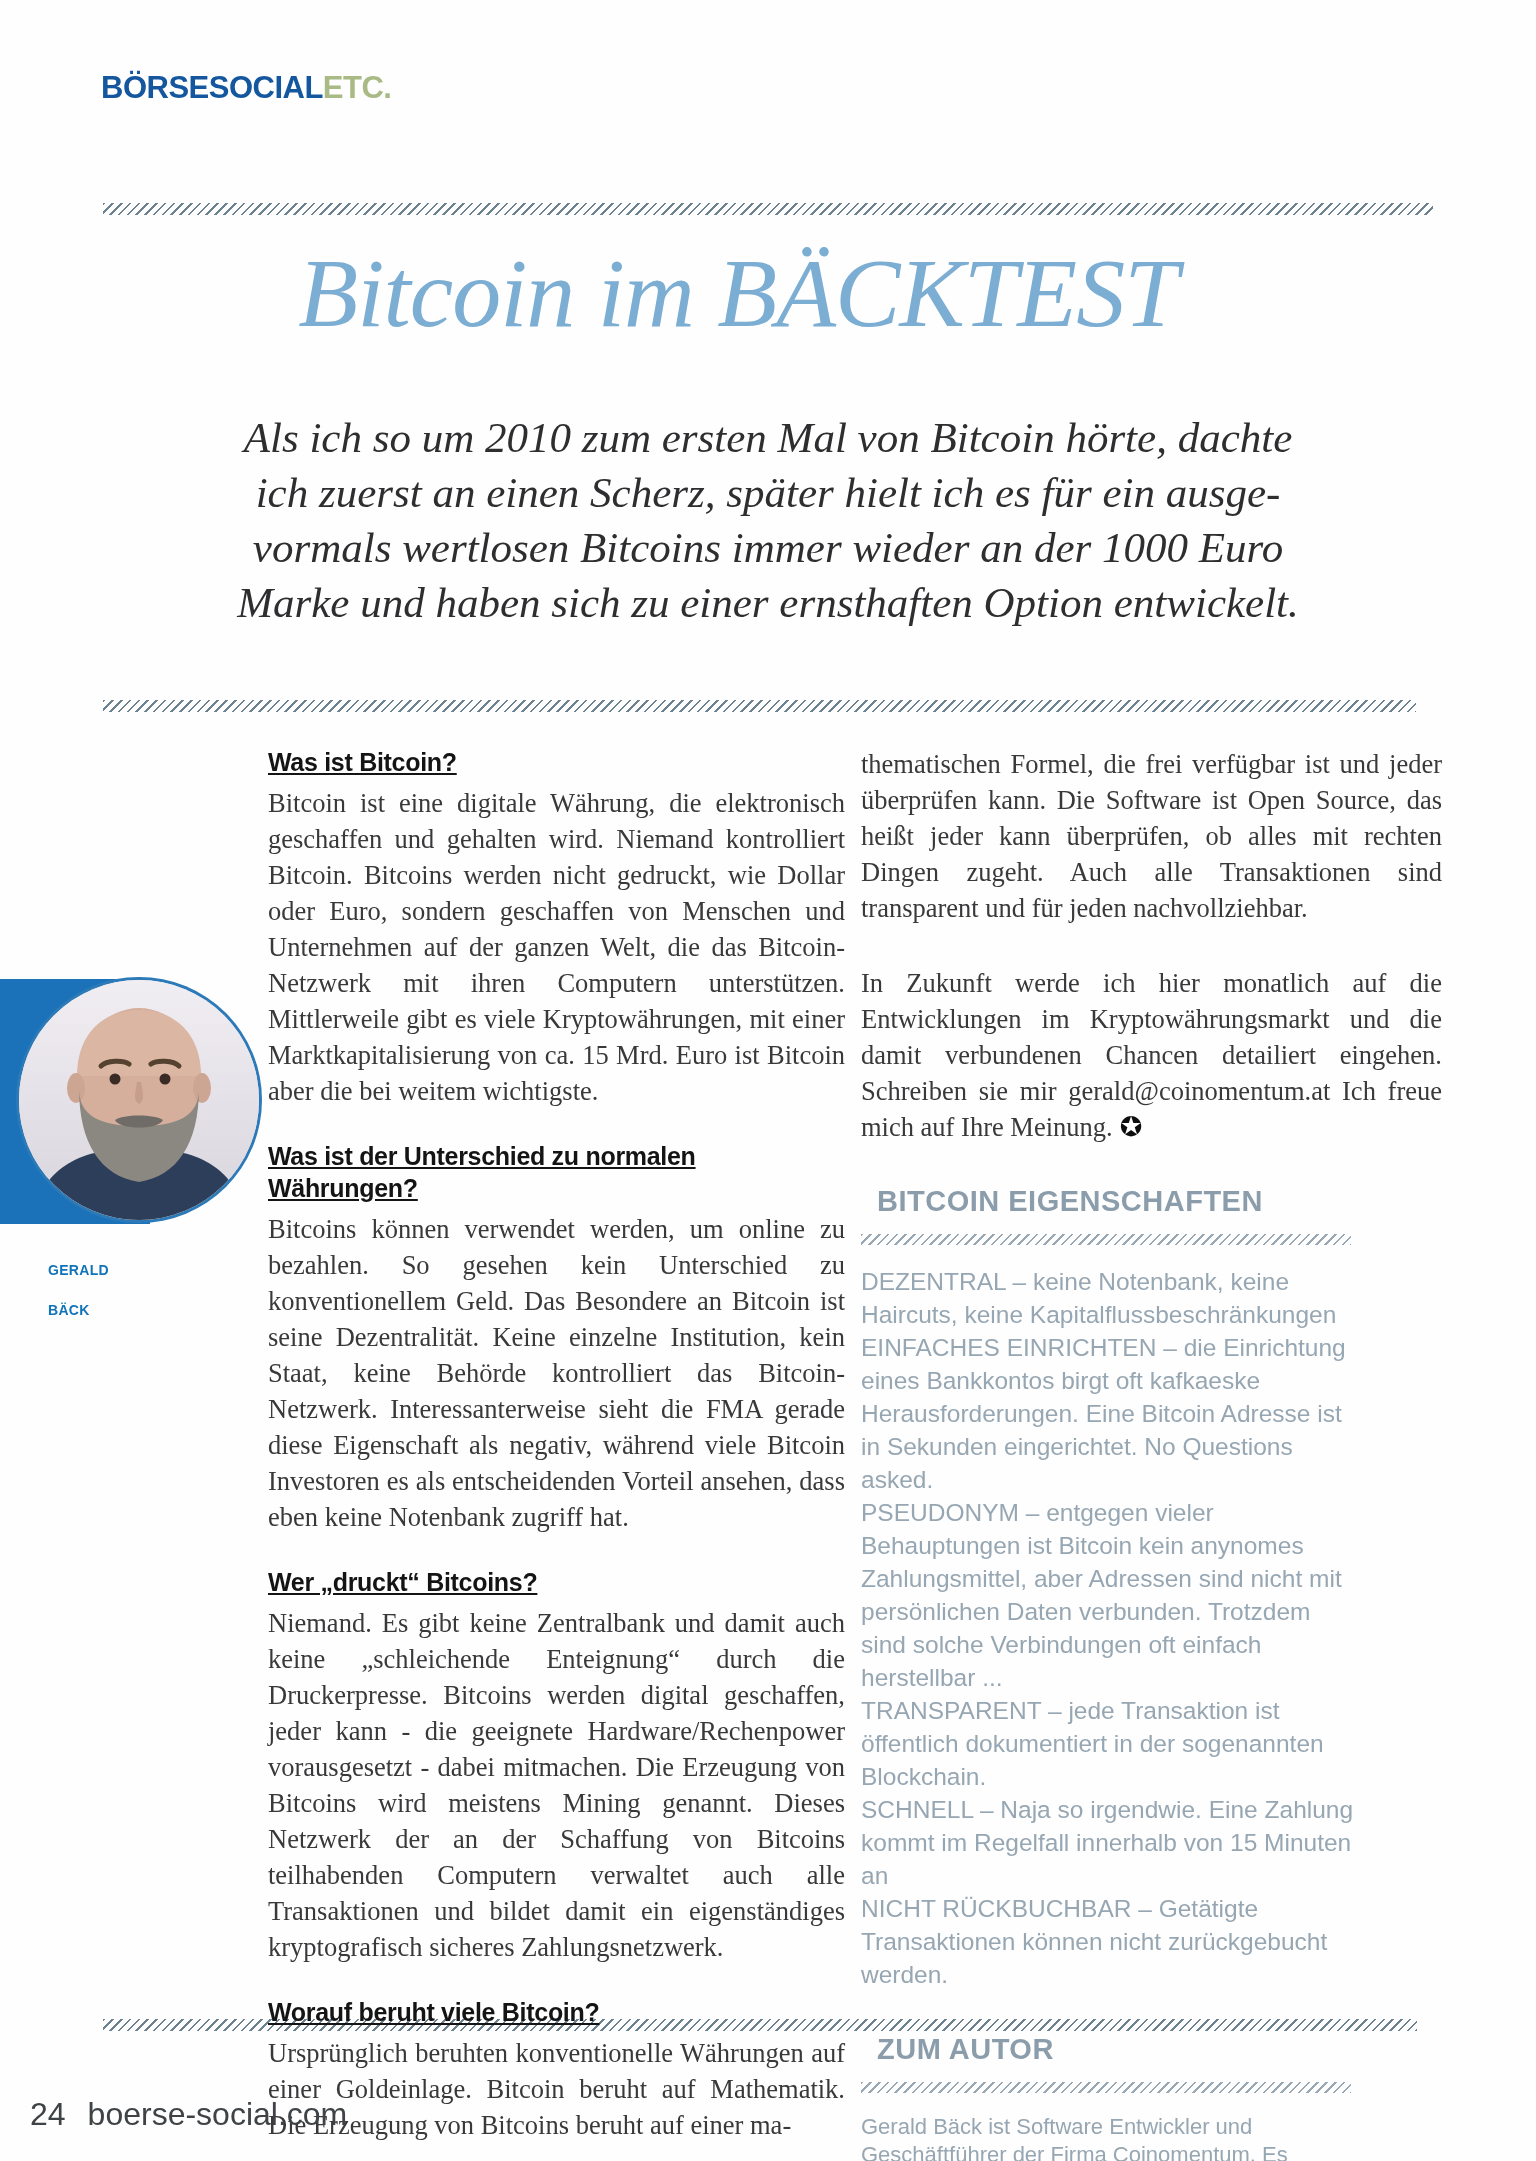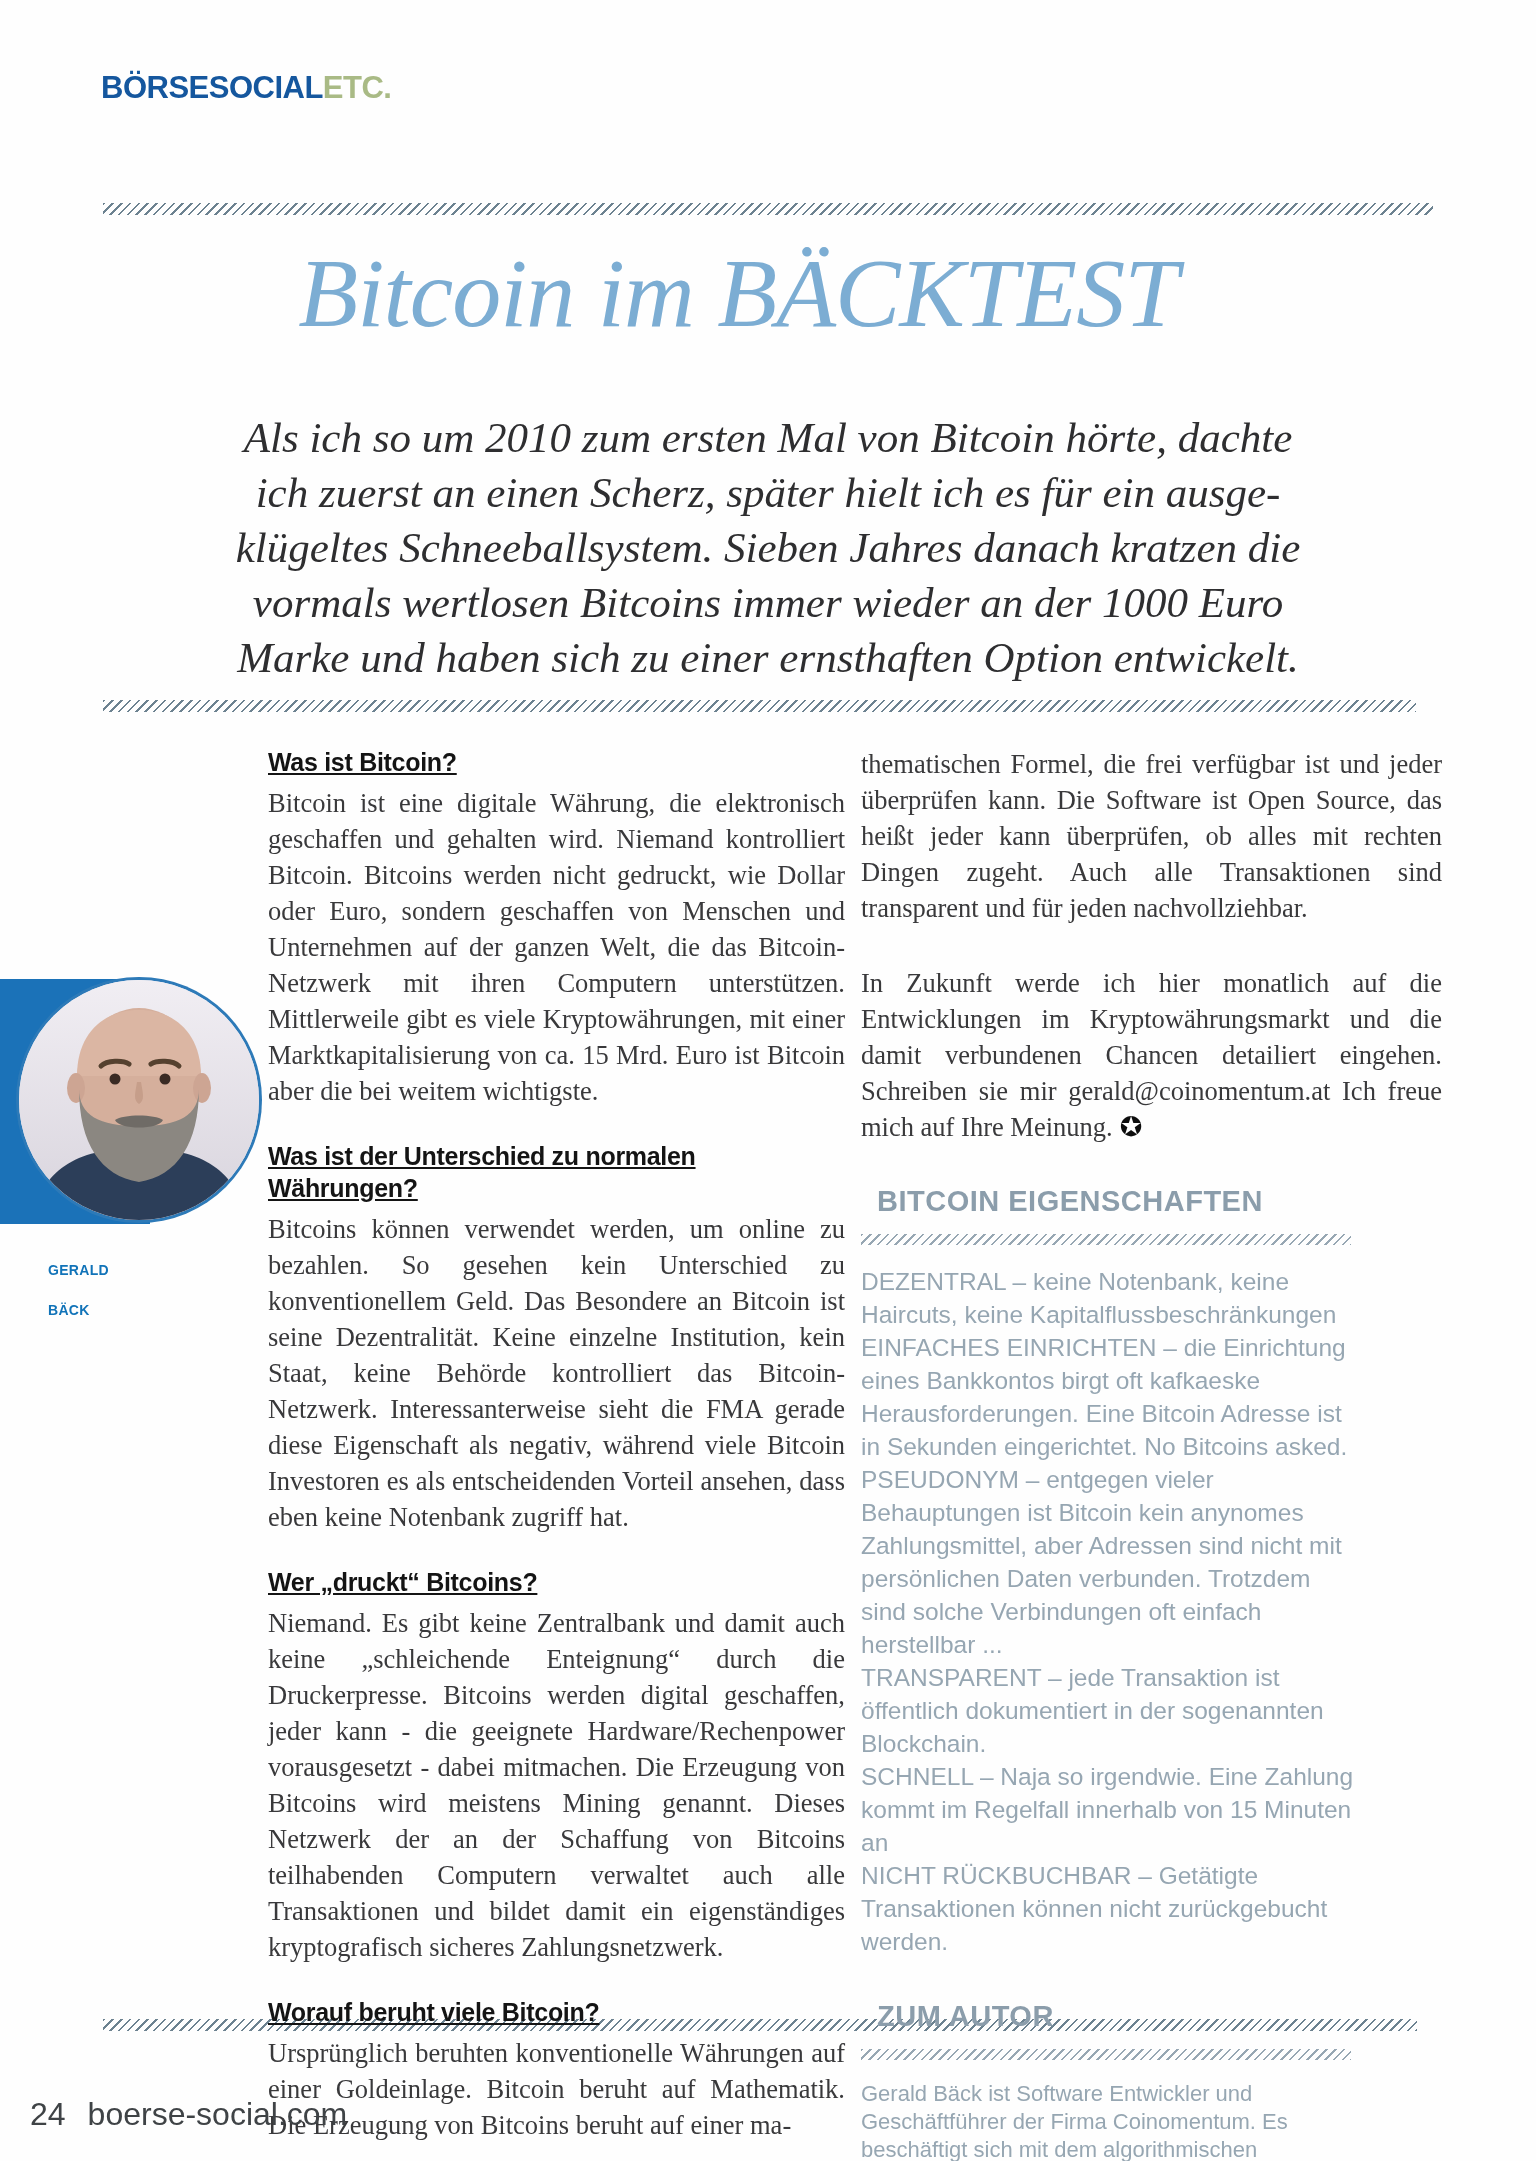--- a/index.html
+++ b/index.html
@@ -91,21 +91,20 @@
 
   <div class="hatch hatch-top"></div>
   <div class="hatch hatch-mid"></div>
   <div class="hatch hatch-bottom"></div>
 
   <div class="article-title">Bitcoin im BÄCKTEST</div>
 
   <div class="intro">
     <div>Als ich so um 2010 zum ersten Mal von Bitcoin hörte, dachte</div>
     <div>ich zuerst an einen Scherz, später hielt ich es für ein ausge-</div>
-    <div>klügeltes Schneeballsystem. Sieben Jahres danach kratzen die</div>
     <div>vormals wertlosen Bitcoins immer wieder an der 1000 Euro</div>
     <div>Marke und haben sich zu einer ernsthaften Option entwickelt.</div>
   </div>
 
   <div class="photo-bg"></div>
   <div class="photo-circle">
     <svg width="240" height="240" viewBox="0 0 240 240">
       <defs>
         <linearGradient id="bgg" x1="0" y1="0" x2="0" y2="1">
           <stop offset="0" stop-color="#f1eef3"></stop>
@@ -167,21 +166,21 @@
       <div class="body-text rp1">thematischen Formel, die frei verfügbar ist und jeder überprüfen kann. Die Software ist Open Source, das heißt jeder kann überprüfen, ob alles mit rechten Dingen zugeht. Auch alle Transaktionen sind transparent und für jeden nachvollziehbar.</div>
       <div class="body-text">
         <span>In Zukunft werde ich hier monatlich auf die Entwicklungen im Kryptowährungsmarkt und die damit verbundenen Chancen detailiert eingehen. Schreiben sie mir gerald@coinomentum.at Ich freue mich auf Ihre Meinung.</span><span class="end-icon">✪</span>
       </div>
 
       <div class="eigenschaften">
         <h4 class="info-heading">BITCOIN EIGENSCHAFTEN</h4>
         <div class="hatch-col"></div>
         <div class="info-body">
           <div>DEZENTRAL – keine Notenbank, keine Haircuts, keine Kapitalflussbeschränkungen</div>
-          <div>EINFACHES EINRICHTEN – die Einrichtung eines Bankkontos birgt oft kafkaeske Herausforderungen. Eine Bitcoin Adresse ist in Sekunden eingerichtet. No Bitcoins asked.</div>
+          <div>EINFACHES EINRICHTEN – die Einrichtung eines Bankkontos birgt oft kafkaeske Herausforderungen. Eine Bitcoin Adresse ist in Sekunden eingerichtet. No Questions asked.</div>
           <div>PSEUDONYM – entgegen vieler Behauptungen ist Bitcoin kein anynomes Zahlungsmittel, aber Adressen sind nicht mit persönlichen Daten verbunden. Trotzdem sind solche Verbindungen oft einfach herstellbar ...</div>
           <div>TRANSPARENT – jede Transaktion ist öffentlich dokumentiert in der sogenannten Blockchain.</div>
           <div>SCHNELL – Naja so irgendwie. Eine Zahlung kommt im Regelfall innerhalb von 15 Minuten an</div>
           <div>NICHT RÜCKBUCHBAR – Getätigte Transaktionen können nicht zurückgebucht werden.</div>
         </div>
       </div>
 
       <div class="zum-autor">
         <h4 class="info-heading">ZUM AUTOR</h4>
         <div class="hatch-col"></div>

